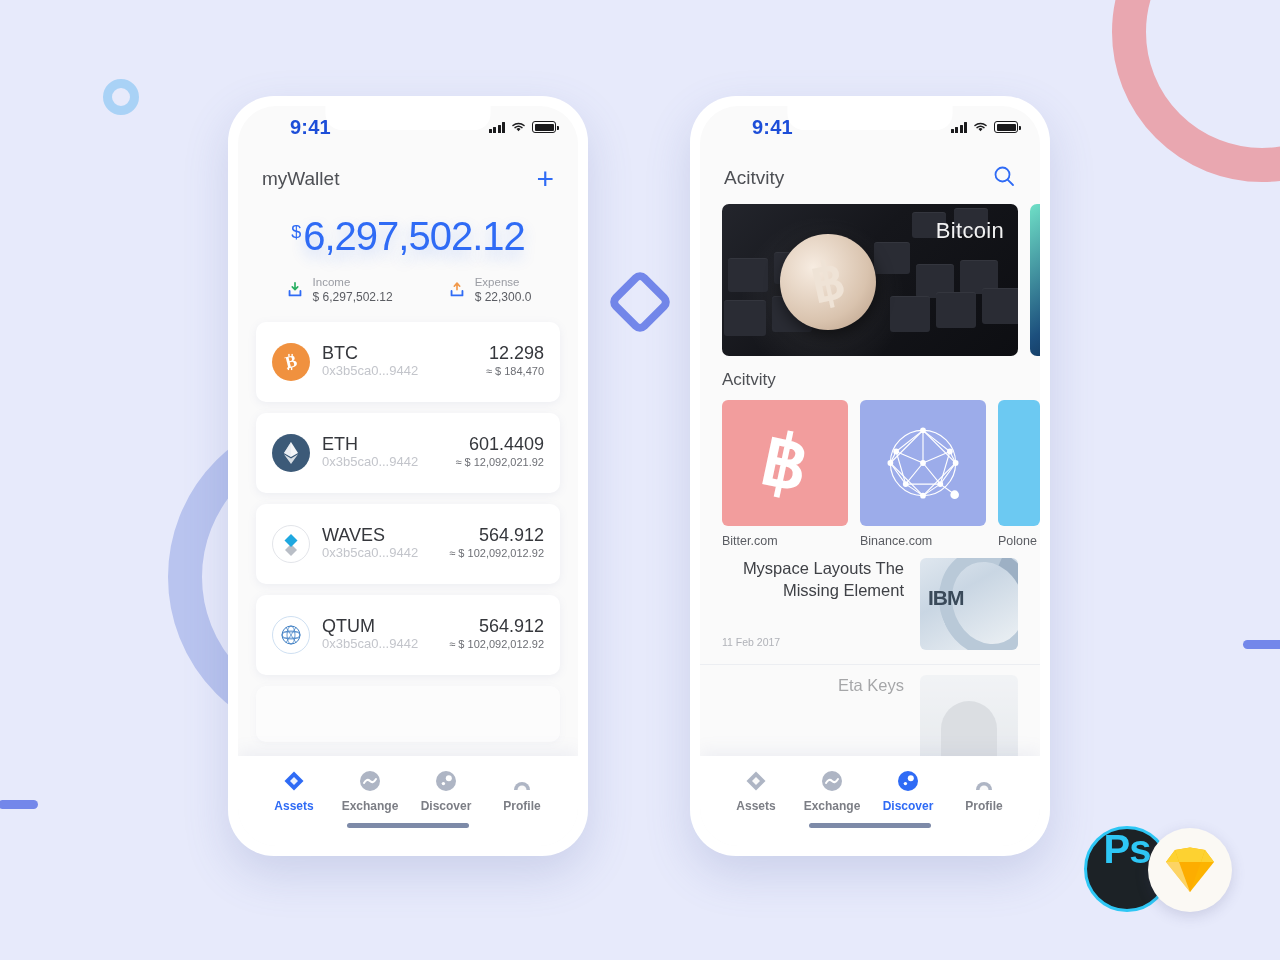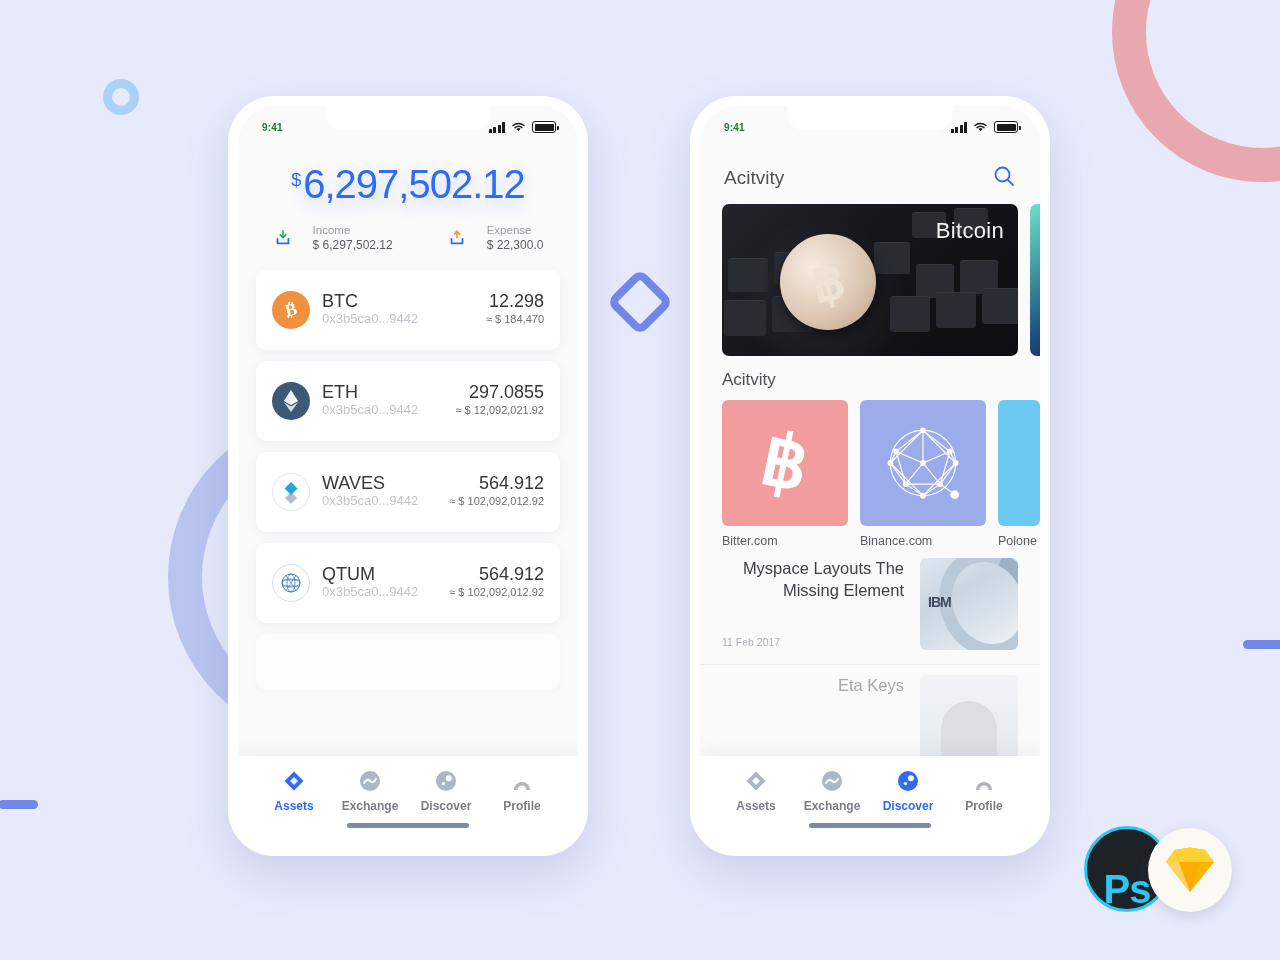--- a/index.html
+++ b/index.html
@@ -42,21 +42,21 @@
     border: 8px solid #7387ea;
     border-radius: 10px;
     transform: rotate(45deg);
   }
 
   
   .badge { position: absolute; border-radius: 50%; }
   .badge-ps {
     left: 1084px; top: 826px; width: 86px; height: 86px;
     background: #1c2226; border: 3px solid #2ec7f5;
-    display: flex; align-items: flex-end; justify-content: center;
+    display: flex; align-items: flex-start; justify-content: center;
   }
   .badge-ps .ps-text {
     color: #2ec7f5; font-size: 40px; font-weight: bold;
     letter-spacing: -1px; line-height: 1;
   }
   .badge-sk {
     left: 1148px; top: 828px; width: 84px; height: 84px;
     background: #fbf9f4;
     box-shadow: 0 4px 14px rgba(70,70,120,.18);
     display: flex; align-items: center; justify-content: center;
@@ -90,21 +90,21 @@
     border-bottom-left-radius: 16px; border-bottom-right-radius: 16px;
     z-index: 6;
   }
 
   
   .statusbar {
     position: relative; height: 42px; z-index: 5;
     display: flex; align-items: center; justify-content: space-between;
     padding: 0 22px 0 24px;
   }
-  .status-time { font-size: 10px; font-weight: bold; color: #15803d; letter-spacing: .2px; }
+  .status-time { font-size: 20px; font-weight: bold; color: #1d4ed8; letter-spacing: .2px; margin-left: 28px; }
   .status-icons { display: flex; align-items: center; gap: 6px; }
   .sig { display: flex; align-items: flex-end; gap: 1.5px; height: 11px; }
   .sig i { display:block; width: 3px; background: #1b1b1d; border-radius: .5px; }
   .sig i:nth-child(1){height:4px;} .sig i:nth-child(2){height:6px;}
   .sig i:nth-child(3){height:8px;} .sig i:nth-child(4){height:11px;}
   .batt {
     width: 24px; height: 12px; border: 1.5px solid #1b1b1d; border-radius: 3px;
     position: relative; padding: 1.5px;
   }
   .batt::after {
@@ -127,21 +127,21 @@
   .cur-sym { font-size: 18px; color: #2f6bf5; margin-top: 8px; margin-right: 2px; }
   .balance {
     font-size: 40px; color: #2f6bf5; font-weight: 500; letter-spacing: -1px;
     text-shadow: 0 7px 14px rgba(47,107,245,.26);
   }
 
   .inout {
     display: flex; justify-content: center; gap: 54px;
     padding: 10px 0 16px;
   }
-  .io-item { display: flex; align-items: center; gap: 20px; }
+  .io-item { display: flex; align-items: center; gap: 8px; }
   .io-text { text-align: left; }
   .io-label { font-size: 11.5px; color: #9a9ca3; line-height: 1.3; }
   .io-value { font-size: 12px; color: #5a5c62; line-height: 1.3; }
 
   
   .coin-list { padding: 0 18px; }
   .coin-card {
     background: #fff; border-radius: 10px;
     box-shadow: 0 2px 8px rgba(120,130,180,.10);
     height: 80px; margin-bottom: 11px;
@@ -234,22 +234,22 @@
   }
   .news-text { flex: 1; }
   .news-title { font-size: 16.5px; color: #3f4146; line-height: 1.32; text-align: right; }
   .news-date { font-size: 10.5px; color: #b0b2b8; margin-top: 34px; }
   .news-thumb {
     flex: none; width: 98px; height: 92px; border-radius: 6px; overflow: hidden;
     position: relative;
     background: linear-gradient(150deg,#dfe7ef 0%,#c9d6e3 38%,#eef2f5 100%);
   }
   .news-thumb .ibm {
-    position: absolute; left: 8px; top: 36px;
-    font-size: 14px; font-weight: bold; color: #3a4a5a; letter-spacing: -1px;
+    position: absolute; left: 8px; top: 28px;
+    font-size: 21px; font-weight: bold; color: #3a4a5a; letter-spacing: -1px;
   }
   .news-thumb .server {
     position: absolute; right: -18px; top: -10px;
     width: 96px; height: 110px; border-radius: 50%;
     border: 13px solid #b9c9d8;
     border-right-color: #9db0c4;
     transform: rotate(-22deg);
   }
   .news-row.faded { opacity: .45; }
   .news-thumb.avatar { background: linear-gradient(180deg,#e8ecf1,#cfd6de); }
@@ -287,20 +287,24 @@
             <path d="M8 10.6 L10.2 8.1 A3.2 3.2 0 0 0 5.8 8.1 Z" fill="#1b1b1d"></path>
             <path d="M2.1 4.4 A9 9 0 0 1 13.9 4.4" stroke="#1b1b1d" stroke-width="1.6" fill="none" stroke-linecap="round"></path>
             <path d="M4.3 6.7 A6 6 0 0 1 11.7 6.7" stroke="#1b1b1d" stroke-width="1.6" fill="none" stroke-linecap="round"></path>
           </svg>
           <span class="batt">
               <i></i>
             </span>
         </div>
       </div>
 
+      <div class="app-header">
+        <div class="app-title">myWallet</div>
+        <div class="plus-btn">+</div>
+      </div>
 
       <div class="balance-wrap">
         <div class="balance-row">
           <span class="cur-sym">$</span>
           <span class="balance">6,297,502.12</span>
         </div>
       </div>
 
       <div class="inout">
         <div class="io-item">
@@ -353,21 +357,21 @@
               <path d="M8 1 L15 12 L8 16 L1 12 Z" fill="#fff" opacity=".95"></path>
               <path d="M8 17.4 L15 13.3 L8 23 L1 13.3 Z" fill="#fff" opacity=".8"></path>
               <path d="M8 1 L8 16 L1 12 Z" fill="#e4eaf0" opacity=".6"></path>
             </svg>
           </div>
           <div class="coin-mid">
             <div class="coin-name">ETH</div>
             <div class="coin-addr">0x3b5ca0...9442</div>
           </div>
           <div class="coin-right">
-            <div class="coin-amt">297.0855</div>
+            <div class="coin-amt">601.4409</div>
             <div class="coin-usd">≈ $ 12,092,021.92</div>
           </div>
         </div>
 
         <div class="coin-card">
           <div class="coin-icon ic-waves">
             <svg width="26" height="26" viewBox="0 0 26 26">
               <path d="M13 13 L19 19 L13 25 L7 19 Z" fill="#b9bec6"></path>
               <path d="M13 3 L19.5 9.5 L13 16 L6.5 9.5 Z" fill="#1fa8e0"></path>
             </svg>

